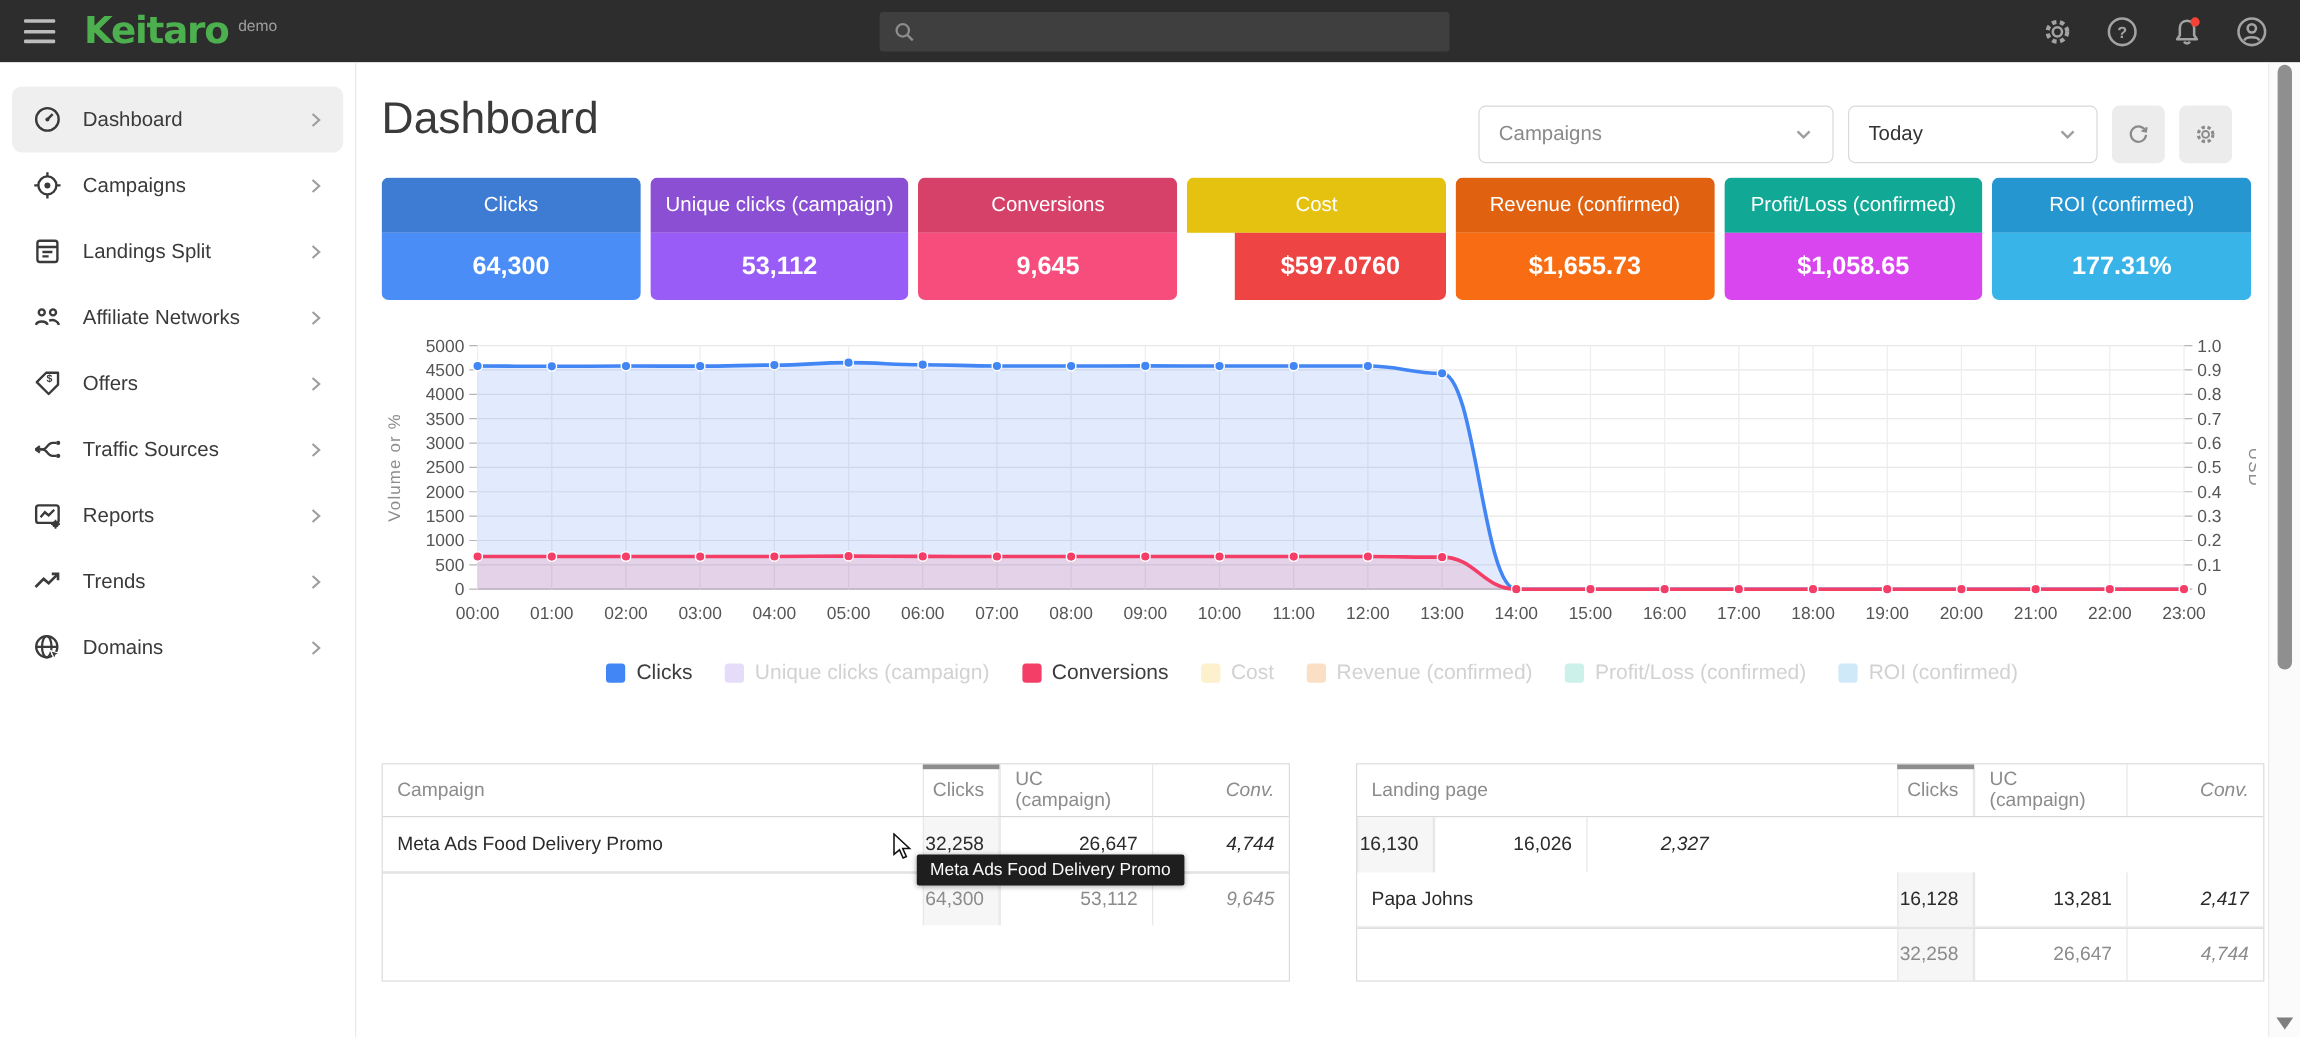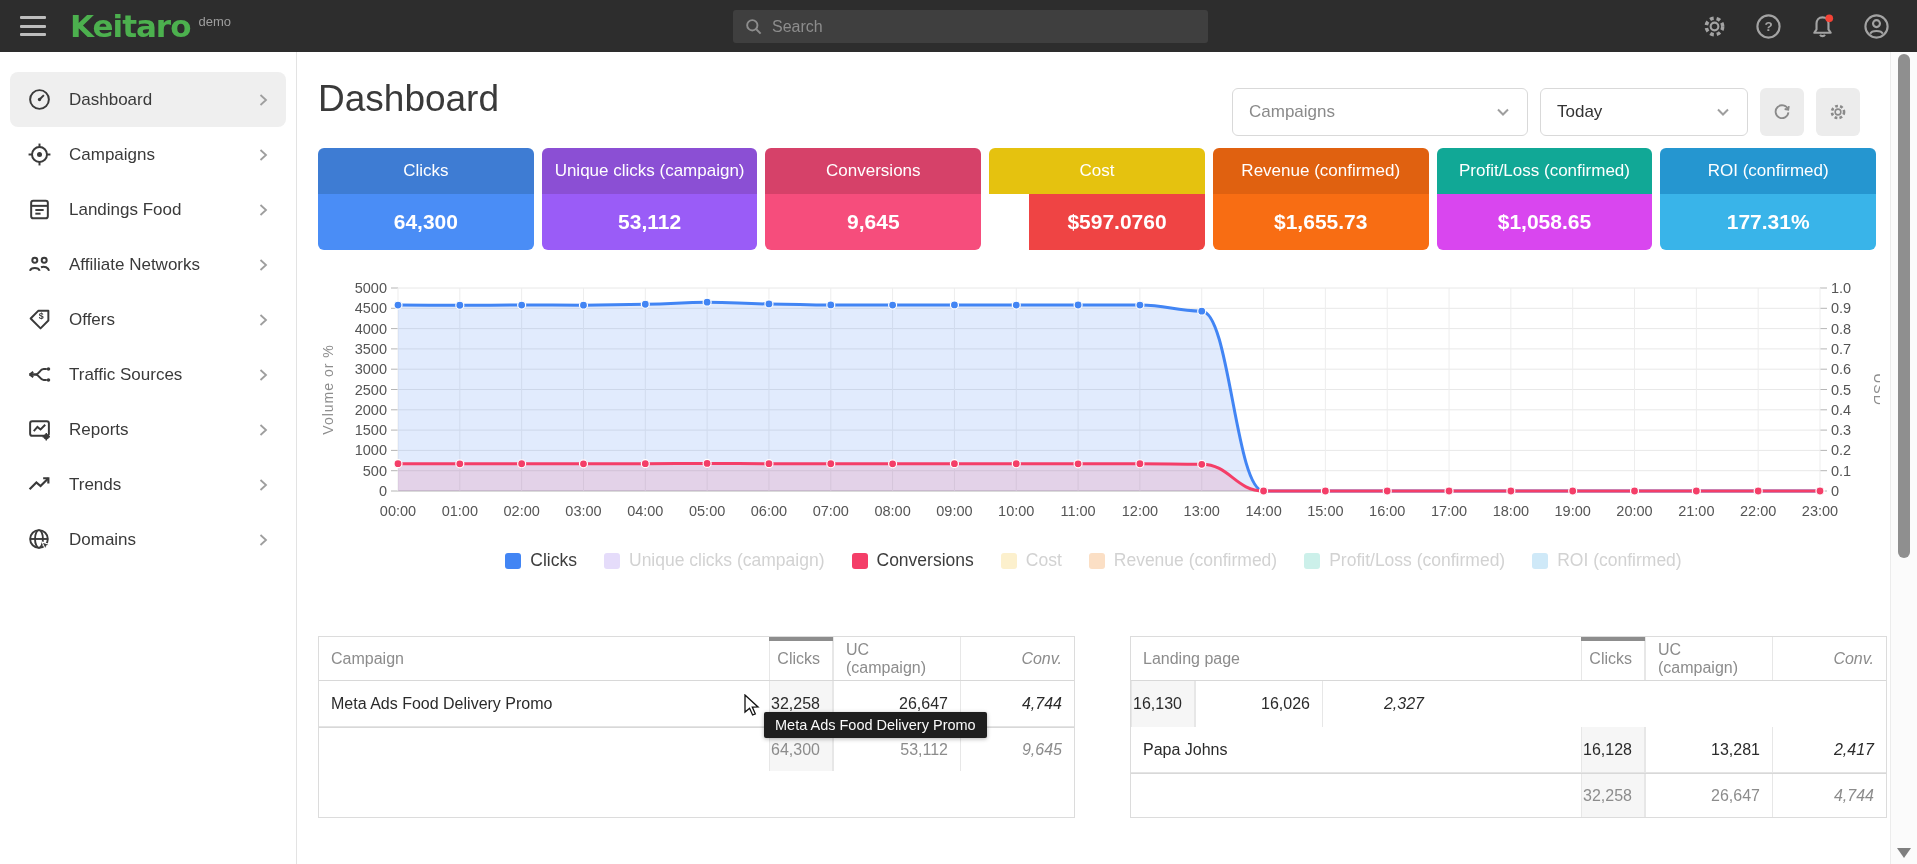--- a/index.html
+++ b/index.html
@@ -107,21 +107,20 @@
       <span></span>
     </div>
   <div class="logo">Keitaro</div>
   <div class="logo-badge">demo</div>
 
   <div class="searchbox">
     <svg width="19" height="19" viewBox="0 0 24 24" fill="none" stroke="#8d8d8d" stroke-width="2.4">
         <circle cx="10.5" cy="10.5" r="6.5"></circle>
         <line x1="15.5" y1="15.5" x2="21" y2="21"></line>
       </svg>
-    <input type="text" placeholder="Search" style="">
   </div>
 
   <div class="tb-icons">
     <div class="tb-icon">
       <svg width="27" height="27" viewBox="0 0 28 28" fill="none">
           <circle cx="14" cy="14" r="8.5" stroke="#a3a3a3" stroke-width="3.6" stroke-dasharray="3.9 3.1"></circle>
           <circle cx="14" cy="14" r="4" stroke="#a3a3a3" stroke-width="2.2"></circle>
         </svg>
     </div>
     <div class="tb-icon">
@@ -186,21 +185,21 @@
 
   <div class="side-item">
     <span class="s-icon">
           <svg width="25" height="25" viewBox="0 0 24 24" fill="none" stroke="#3a3a3a" stroke-width="1.9">
             <rect x="4" y="3.5" width="16" height="17" rx="2"></rect>
             <line x1="4" y1="8.5" x2="20" y2="8.5"></line>
             <line x1="8" y1="12.5" x2="16" y2="12.5"></line>
             <line x1="8" y1="16" x2="13" y2="16"></line>
           </svg>
         </span>
-    <span class="s-label">Landings Food</span>
+    <span class="s-label">Landings Split</span>
     <span class="s-chevron" hidden="">
       <svg width="14" height="14" viewBox="0 0 14 14" fill="none" stroke="#9e9e9e" stroke-width="1.8">
             <polyline points="4.5,2 10,7 4.5,12"></polyline>
           </svg>
     </span>
   </div>
 
   <div class="side-item">
     <span class="s-icon">
           <svg width="25" height="25" viewBox="0 0 24 24" fill="none" stroke="#3a3a3a" stroke-width="1.9">

